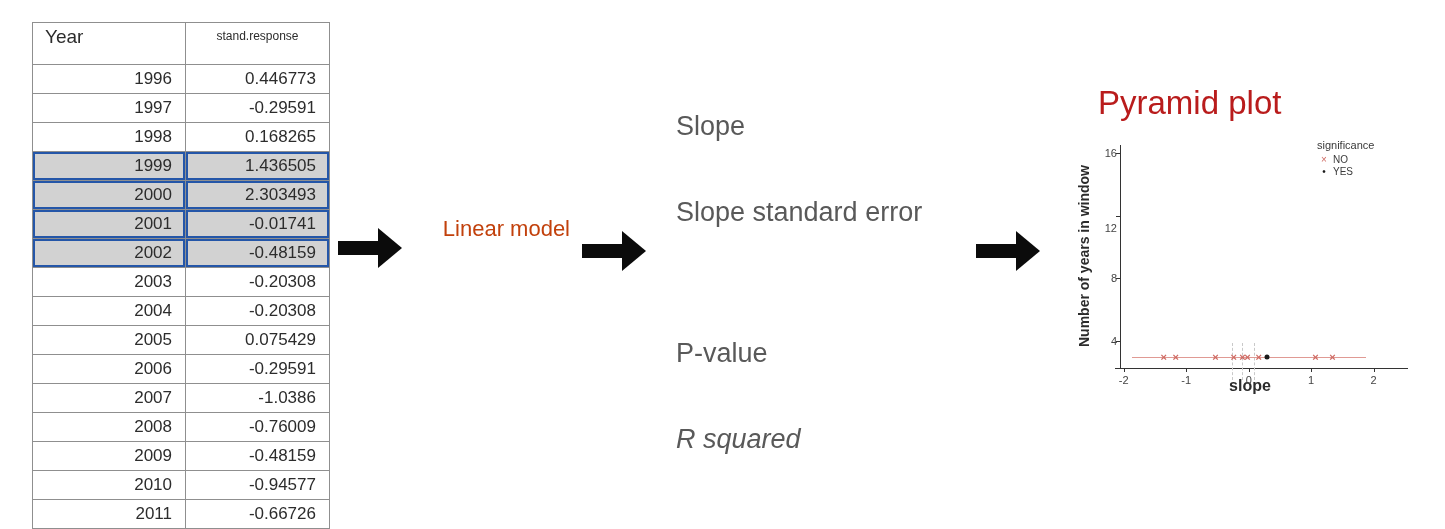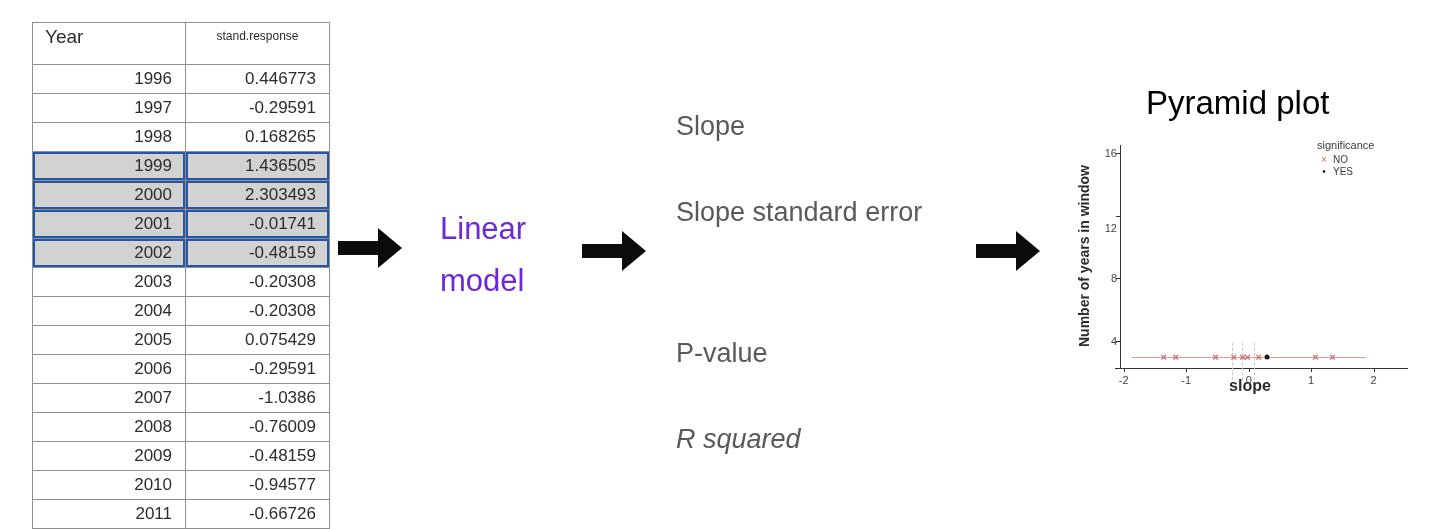--- a/index.html
+++ b/index.html
@@ -34,25 +34,25 @@
   
   .arrow{position:absolute;width:64px;height:40px;}
   .arrow .arrow-body{
     position:absolute;left:0;top:13px;width:41px;height:14px;background:#0b0b0b;
   }
   .arrow .arrow-head{
     position:absolute;left:40px;top:0;width:0;height:0;
     border-left:24px solid #0b0b0b;border-top:20px solid transparent;border-bottom:20px solid transparent;
   }
   
-  .gray-label{position:absolute;color:#6d28d9;font-size:31px;line-height:52px;}
+  .gray-label{position:absolute;color:#c2410c;font-size:22px;line-height:52px;text-align:right;}
   #linear-model{left:440px;top:203px;width:130px;}
   .output-item{position:absolute;left:676px;color:#595959;font-size:27px;line-height:52px;width:260px;}
   
-  #plot-title{position:absolute;left:1098px;top:84px;font-size:33px;color:#000000;margin-left:48px;}
+  #plot-title{position:absolute;left:1098px;top:84px;font-size:33px;color:#b91c1c;}
   #plot-panel{position:absolute;left:1120px;top:145px;width:288px;height:223px;}
   .axis-line{position:absolute;background:#333333;}
   .tick{position:absolute;background:#333333;}
   .tick-label-y{position:absolute;right:291px;width:30px;text-align:right;font-size:11px;color:#444444;}
   .tick-label-x{position:absolute;width:30px;text-align:center;font-size:11px;color:#444444;}
   #x-axis-label{position:absolute;left:1190px;top:377px;width:120px;text-align:center;
     font-size:16px;font-weight:bold;color:#2b2b2b;}
   #y-axis-label{position:absolute;left:-36px;top:111px;transform:translate(-50%,-50%) rotate(-90deg);
     white-space:nowrap;font-size:14px;font-weight:bold;color:#2b2b2b;}
   .errorbar{position:absolute;height:1px;}

